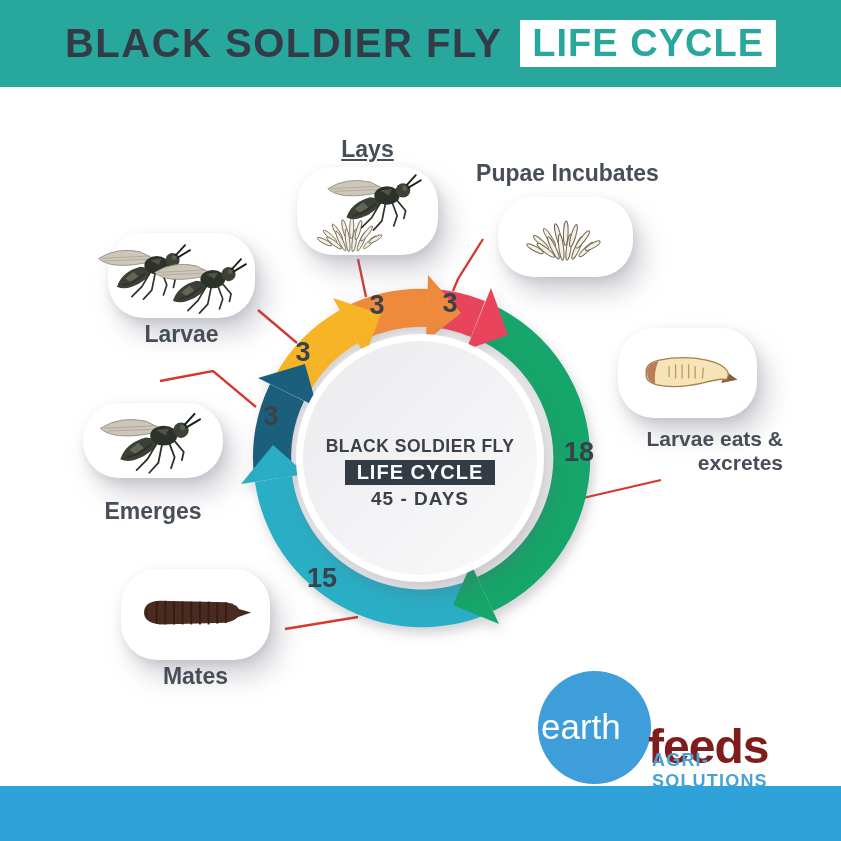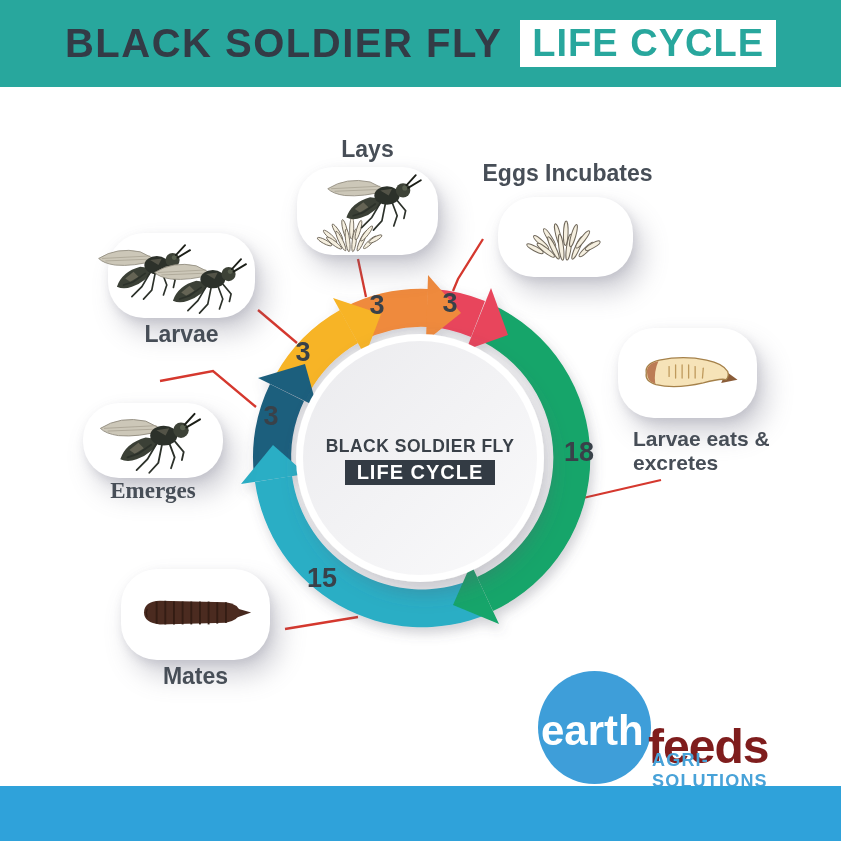--- a/index.html
+++ b/index.html
@@ -25,37 +25,37 @@
   .card svg{position:absolute;overflow:visible;}
   .card-lays{left:297px;top:167px;width:141px;height:88px;}
   .card-eggs{left:498px;top:197px;width:135px;height:80px;}
   .card-mates{left:108px;top:233px;width:147px;height:85px;}
   .card-emerges{left:83px;top:403px;width:140px;height:75px;}
   .card-pupae{left:121px;top:569px;width:149px;height:91px;}
   .card-larvae{left:618px;top:328px;width:139px;height:90px;}
   
   .stage-label{position:absolute;font-weight:bold;color:#474E57;font-size:23px;
     text-align:center;z-index:2;}
-  .label-lays{left:297px;top:136px;width:141px;}
+  .label-lays{left:297px;top:136px;width:141px;text-decoration:underline;}
   .label-eggs{left:470px;top:160px;width:195px;}
   .label-mates{left:108px;top:321px;width:147px;}
-  .label-emerges{left:83px;top:478px;width:140px;font-family:Liberation Serif, serif;}
+  .label-emerges{left:83px;top:498px;width:140px;}
   .label-pupae{left:121px;top:663px;width:149px;}
-  .label-larvae{left:633px;top:427px;width:150px;text-align:left;font-size:21px;line-height:1.15;}
+  .label-larvae{left:633px;top:427px;width:150px;text-align:right;font-size:21px;line-height:1.15;}
   
   .center-text{position:absolute;left:300px;top:436px;width:240px;text-align:center;z-index:3;}
   .center-title{font-size:17.5px;font-weight:bold;color:#3A4149;letter-spacing:.5px;}
   .center-badge{display:inline-block;background:#333B44;color:#ffffff;font-size:20px;
     font-weight:bold;padding:1px 12px;margin-top:3px;letter-spacing:1px;}
   .center-days{font-size:19px;font-weight:bold;color:#3A4149;margin-top:3px;letter-spacing:1px;}
   
   .logo{position:absolute;left:538px;top:670px;width:260px;height:116px;z-index:3;}
   .logo-circle{position:absolute;left:0;top:1px;width:113px;height:113px;border-radius:50%;
     background:#3E9ED9;}
-  .logo-earth{position:absolute;left:3px;top:37px;font-size:42px;font-weight:700;color:#ffffff;
+  .logo-earth{position:absolute;left:3px;top:37px;font-size:35px;font-weight:400;color:#ffffff;
     letter-spacing:0;text-align:right;}
   .logo-feeds{position:absolute;left:110px;top:33px;font-size:48px;font-weight:bold;color:#7f1d1d;
     letter-spacing:-1px;margin-top:16px;}
   .logo-tagline{position:absolute;left:114px;top:80px;font-size:18px;font-weight:bold;
     color:#48A2D8;letter-spacing:1.2px;}
 </style>
 </head>
 <body>
 
 <div class="header">
@@ -181,36 +181,37 @@
     <text x="450" y="303" dominant-baseline="central">3</text>
     <text x="579" y="452" dominant-baseline="central">18</text>
     <text x="322" y="578" dominant-baseline="central">15</text>
     <text x="271" y="416" dominant-baseline="central">3</text>
   </g>
 </svg>
 
 <div class="center-text">
   <div class="center-title">BLACK SOLDIER FLY</div>
   <div><span class="center-badge">LIFE CYCLE</span></div>
+  <div class="center-days">45 - DAYS</div>
 </div>
 
 <div class="card card-lays">
   <svg style="left:0;top:-2px;" width="141" height="92" viewBox="0 0 141 92">
     <use href="#sym-eggs" x="10" y="40" width="88" height="51"></use>
     <use href="#sym-fly" x="24" y="0" width="110" height="72"></use>
   </svg>
 </div>
 <div class="stage-label label-lays">Lays</div>
 
 <div class="card card-eggs">
   <svg style="left:17px;top:10px;" width="100" height="58" viewBox="0 0 100 58">
     <use href="#sym-eggs" x="0" y="0" width="100" height="58"></use>
   </svg>
 </div>
-<div class="stage-label label-eggs">Eggs Incubates</div>
+<div class="stage-label label-eggs">Pupae Incubates</div>
 
 <div class="card card-mates">
   <svg style="left:-16px;top:2px;" width="172" height="86" viewBox="0 0 172 86">
     <use href="#sym-fly" x="0" y="0" width="108" height="71"></use>
     <use href="#sym-fly" x="56" y="14" width="108" height="71"></use>
   </svg>
 </div>
 <div class="stage-label label-mates">Larvae</div>
 
 <div class="card card-emerges">

